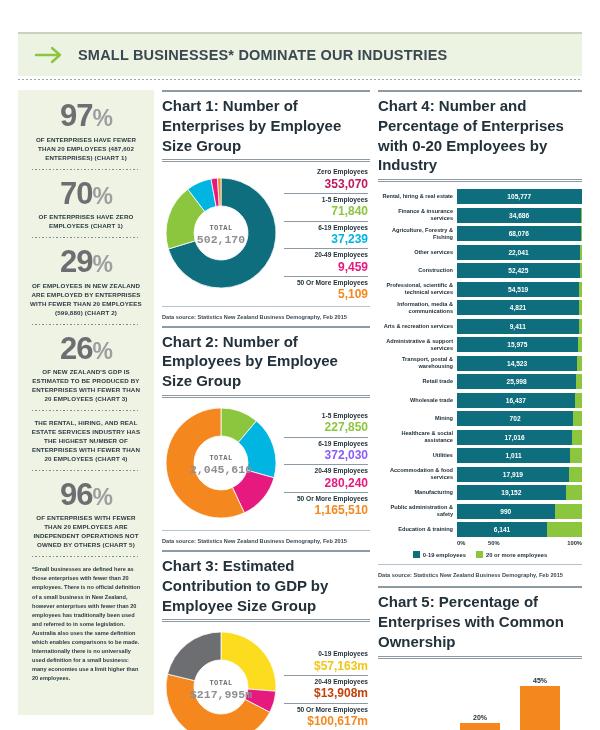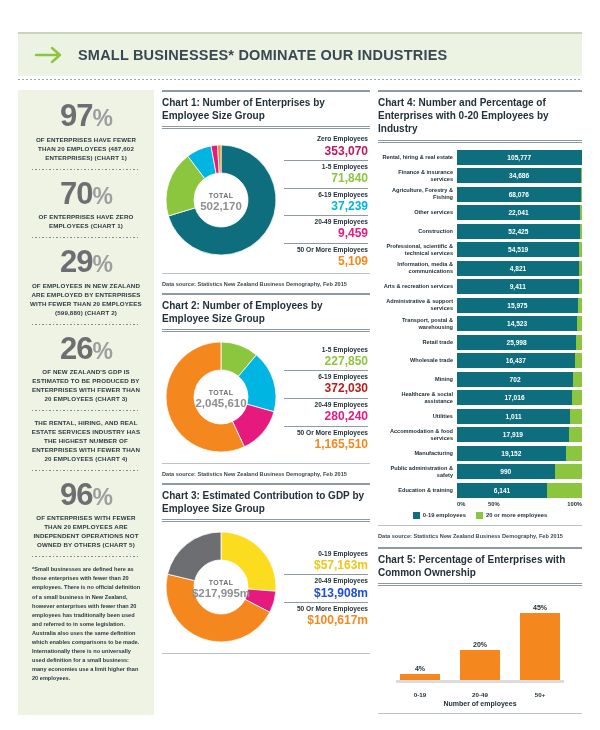--- a/index.html
+++ b/index.html
@@ -53,29 +53,29 @@
     font-size: 5.6px; line-height: 1.62; color: #2b3a42; font-weight: bold;
     text-align: left; padding: 2px 4px 0 6px;
   }
 
   
   .chart-block { margin-bottom: 6px; }
   .rule-top    { height: 2px; background: #8d9aa3; margin-bottom: 4px; }
   .rule-thin   { height: 1px; background: #b9c2c8; margin: 3px 0 4px 0; }
   .rule-double { height: 3px; border-top: 1px solid #8d9aa3; border-bottom: 1px solid #8d9aa3; margin: 4px 0 6px 0; }
   .chart-title {
-    font-size: 10px; font-weight: bold; color: #22313a; line-height: 1.32;
+    font-size: 15px; font-weight: bold; color: #22313a; line-height: 1.32;
   }
   .src-note {
     font-size: 5.6px; color: #3b4a53; font-weight: bold; padding-top: 3px;
   }
 
   
   .donut-row { display: flex; align-items: center; gap: 4px; }
-  .donut-wrap { position: relative; flex: 0 0 auto; }
+  .donut-wrap { position: relative; flex: 0 0 auto; font-family: Liberation Mono, monospace; }
   .donut-center {
     position: absolute; left: 0; top: 0; width: 100%; height: 100%;
     display: flex; flex-direction: column; align-items: center; justify-content: center;
     pointer-events: none;
   }
   .donut-center .lbl { font-size: 7px; font-weight: bold; color: #6d6e71; letter-spacing: .4px; }
   .donut-center .val { font-size: 11.5px; font-weight: bold; color: #8d8f91; margin-top: 1px; }
 
   .legend-col { flex: 1 1 auto; text-align: right; padding-right: 2px; }
   .legend-item { margin-bottom: 1px; }
@@ -235,21 +235,21 @@
             <div class="val">2,045,610</div>
           </div>
         </div>
         <div class="legend-col">
           <div class="legend-item">
             <div class="legend-name">1-5 Employees</div>
             <div class="legend-val" style="color:#8cc63e">227,850</div>
           </div>
           <div class="legend-item">
             <div class="legend-name">6-19 Employees</div>
-            <div class="legend-val" style="color:#b91c1c">372,030</div>
+            <div class="legend-val" style="color:#8b5cf6">372,030</div>
           </div>
           <div class="legend-item">
             <div class="legend-name">20-49 Employees</div>
             <div class="legend-val" style="color:#e6197f">280,240</div>
           </div>
           <div class="legend-item">
             <div class="legend-name">50 Or More Employees</div>
             <div class="legend-val" style="color:#f4881f">1,165,510</div>
           </div>
         </div>
@@ -275,21 +275,21 @@
             <div class="val">$217,995m</div>
           </div>
         </div>
         <div class="legend-col">
           <div class="legend-item">
             <div class="legend-name">0-19 Employees</div>
             <div class="legend-val" style="color:#f0c714">$57,163m</div>
           </div>
           <div class="legend-item">
             <div class="legend-name">20-49 Employees</div>
-            <div class="legend-val" style="color:#1d4ed8">$13,908m</div>
+            <div class="legend-val" style="color:#c2410c">$13,908m</div>
           </div>
           <div class="legend-item">
             <div class="legend-name">50 Or More Employees</div>
             <div class="legend-val" style="color:#f4881f">$100,617m</div>
           </div>
         </div>
       </div>
       <div class="rule-thin"></div>
     </div>
   </div>

